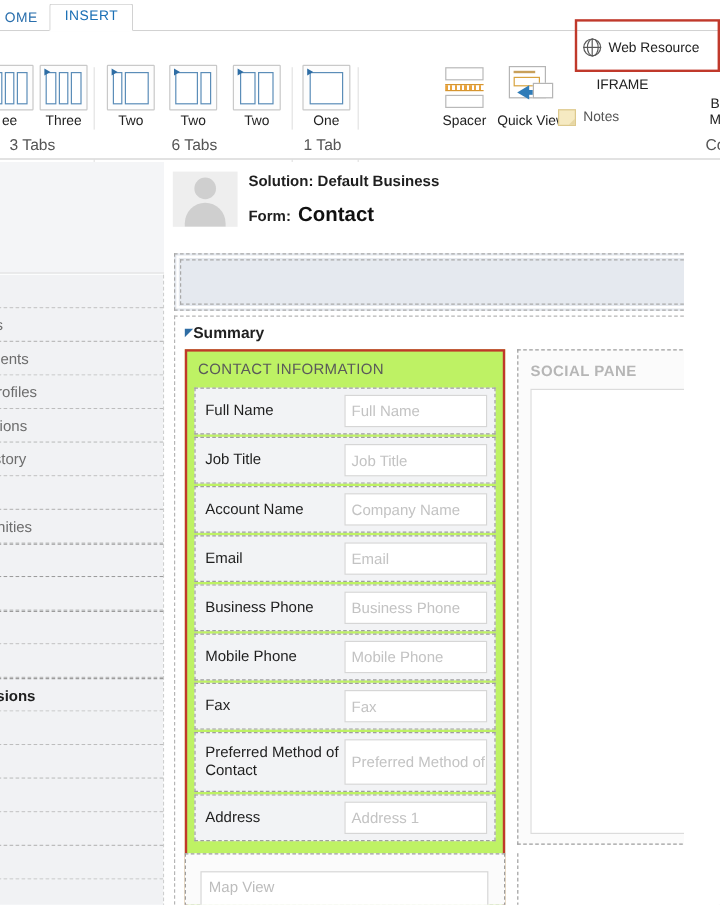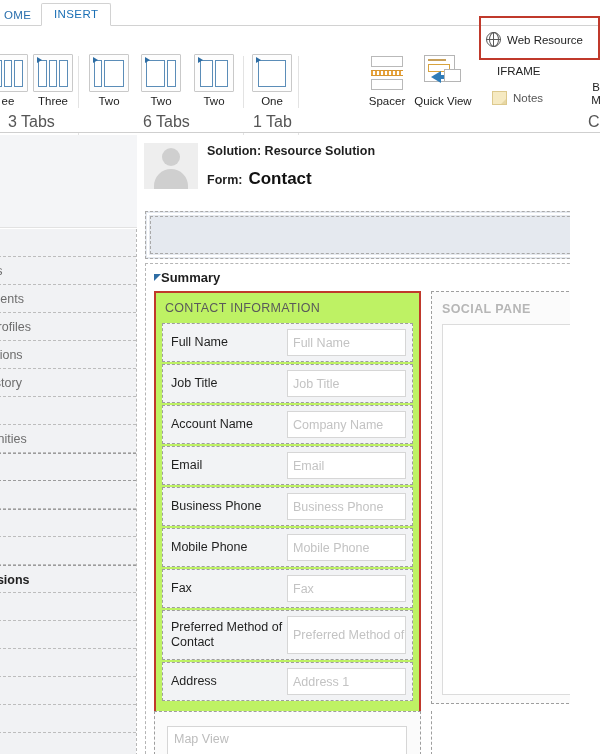--- a/index.html
+++ b/index.html
@@ -49,21 +49,21 @@
     position: absolute; left: 0; top: 108px; width: 600px; height: 25px;
     background: #ffffff;
     border-bottom: 1px solid #cfcfcf;
   }
   .grp-sep {
     position: absolute; top: 30px; width: 1px; height: 98px;
     background: #e3e3e3;
   }
   .grp-label {
     position: absolute; top: 113px;
-    font-size: 16px; color: #555; white-space: nowrap;
+    font-size: 13px; color: #555; white-space: nowrap;
   }
 
   .ritem {
     position: absolute; top: 28px;
     text-align: center;
     font-size: 11.5px; color: #222; line-height: 13px;
   }
   .ritem .lbl { display: block; margin-top: 3px; white-space: pre-line; }
   .colicon {
     width: 40px; height: 38px; margin: 0 auto;
@@ -453,21 +453,21 @@
         <span class="c"></span>
           <span class="m1"></span>
           <span class="m2"></span>
           <span class="m3"></span>
       </span>
       <span>Web Resource</span>
     </div>
 
     <div class="iframe-lbl" style="left:497px; top:39px;">IFRAME</div>
 
-    <div class="rsmall" style="left:492px; top:65px;">
+    <div class="rsmall" style="left:465px; top:65px;">
       <span class="notes-icon"></span>
       <span class="ghost">Notes</span>
     </div>
 
     <div class="bingmaps" style="left:578px; top:26px; width:36px;">
       <span class="bm-icon"></span>
       <span class="lbl" style="display:block;margin-top:3px;">B
 M</span>
     </div>
   </div>
@@ -509,21 +509,21 @@
     </div>
   </div>
 
   <div id="formarea">
 
     <div id="form-header">
       <div id="contact-avatar">
         <div class="head"></div>
           <div class="body"></div>
       </div>
-      <div id="solution-line">Solution: Resource Solution</div>
+      <div id="solution-line">Solution: Default Business</div>
       <div id="form-line">
         <span>Form:</span>
         <span class="fname">Contact</span>
       </div>
     </div>
 
     <div id="header-band">
       <div id="header-band-inner"></div>
     </div>
 

